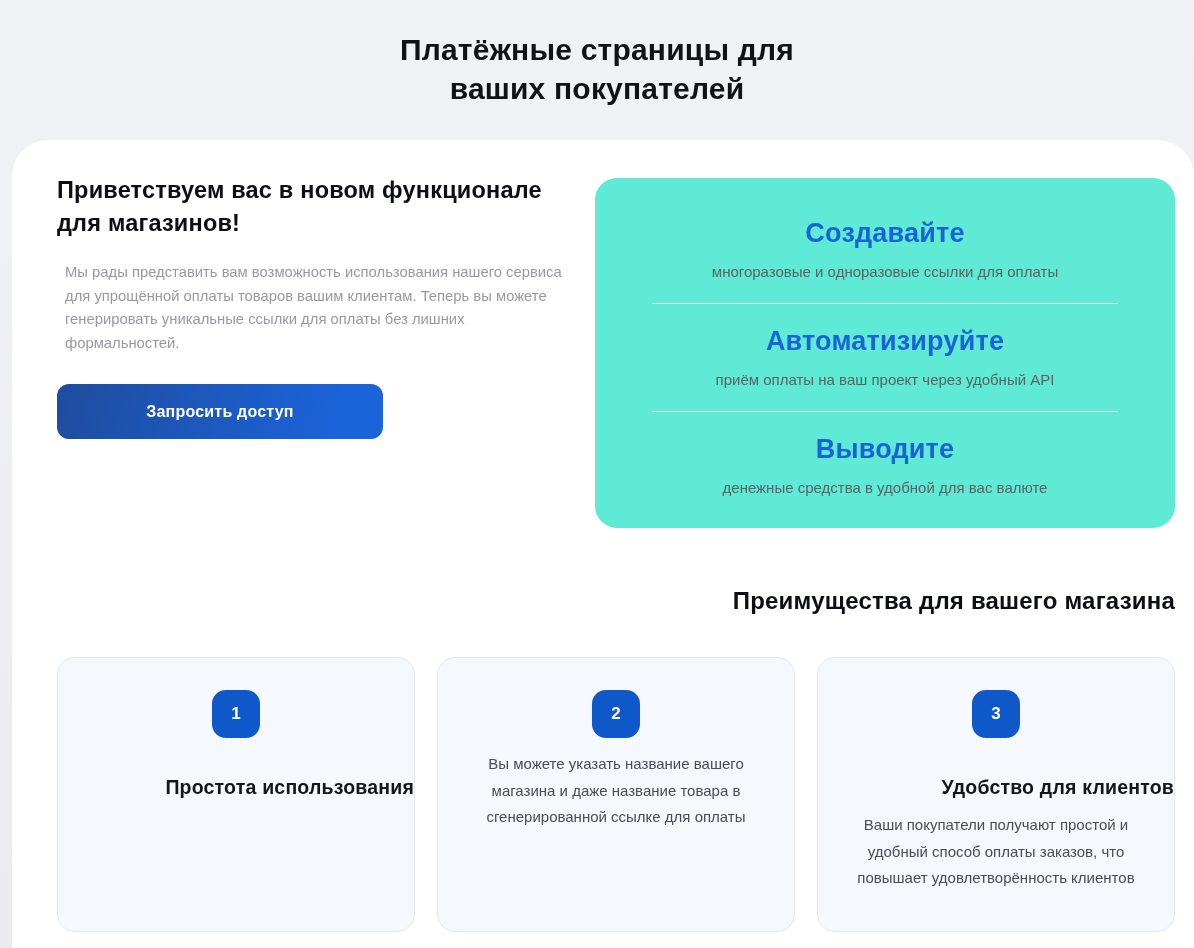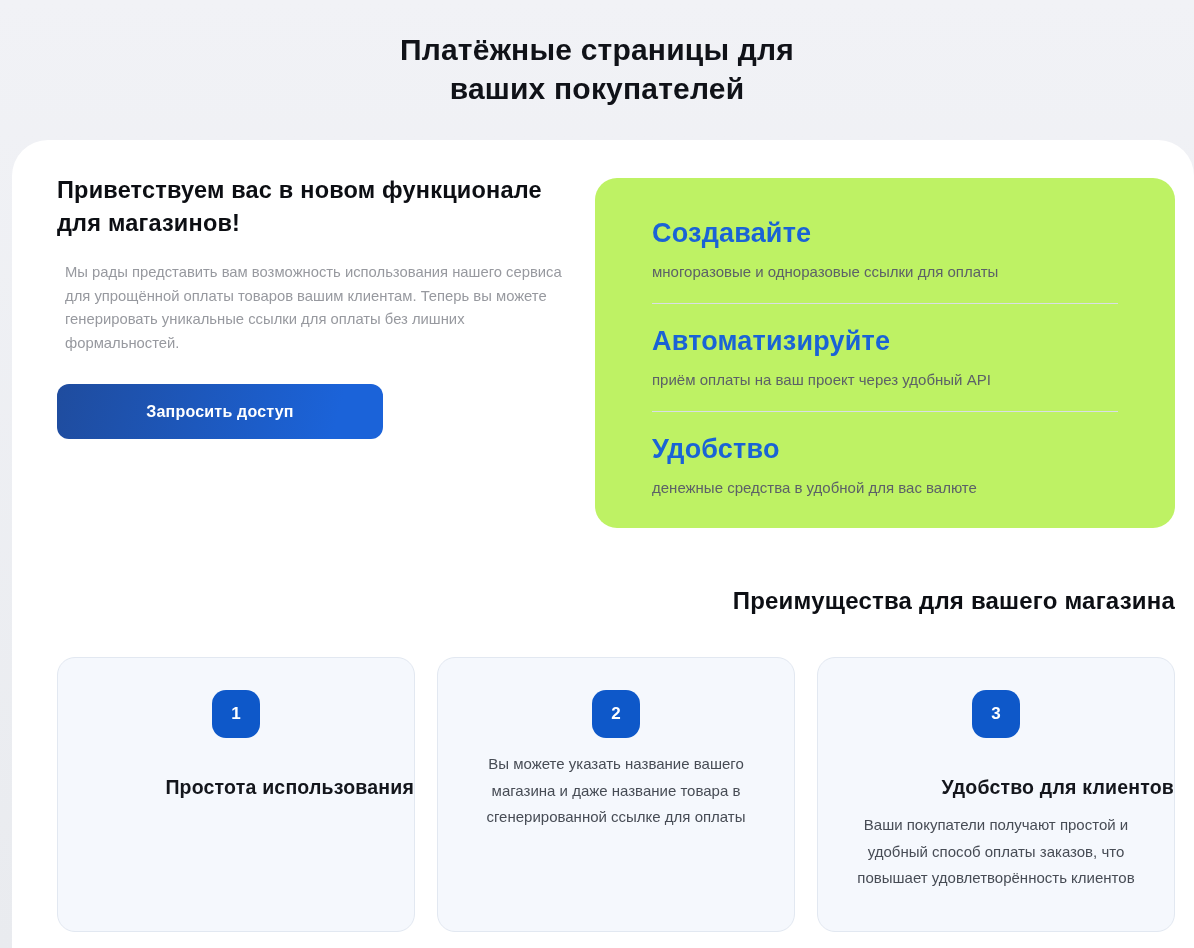--- a/index.html
+++ b/index.html
@@ -76,23 +76,24 @@
     cursor: pointer;
   }
 
   
   .features-panel {
     position: absolute;
     left: 583px;
     top: 38px;
     width: 580px;
     height: 350px;
-    background: #bef264;
+    background: #5eead4;
     border-radius: 22px;
     padding: 40px 57px 30px 57px;
+    text-align: center;
   }
   .panel-item h3 {
     margin: 0;
     font-size: 27px;
     line-height: 31px;
     font-weight: 700;
     color: #1a63d6;
     letter-spacing: 0.2px;
   }
   .panel-item p {
@@ -186,21 +187,21 @@
         <h3>Создавайте</h3>
         <p>многоразовые и одноразовые ссылки для оплаты</p>
       </div>
       <div class="panel-divider"></div>
       <div class="panel-item">
         <h3>Автоматизируйте</h3>
         <p>приём оплаты на ваш проект через удобный API</p>
       </div>
       <div class="panel-divider"></div>
       <div class="panel-item">
-        <h3>Удобство</h3>
+        <h3>Выводите</h3>
         <p>денежные средства в удобной для вас валюте</p>
       </div>
     </div>
 
     <h2 class="benefits-title">Преимущества для вашего магазина</h2>
 
     <div class="cards-row">
 
       <div class="benefit-card">
         <div class="benefit-badge">1</div>

